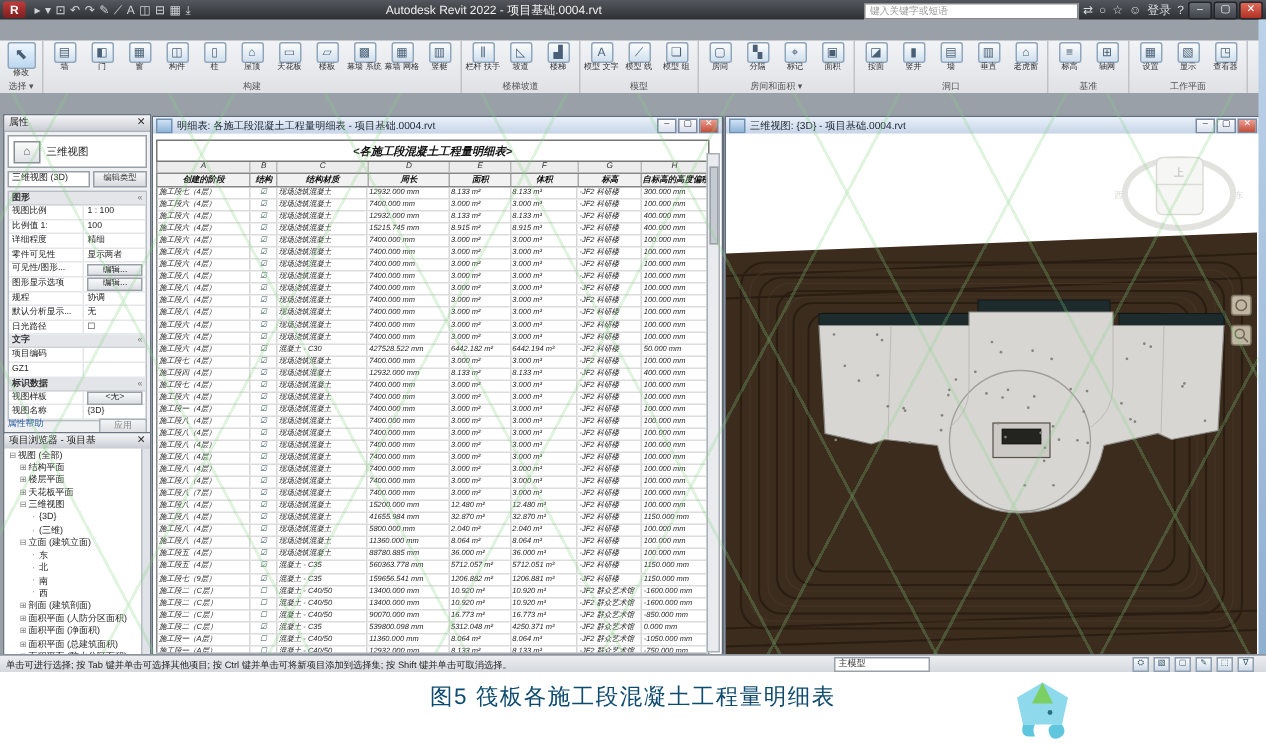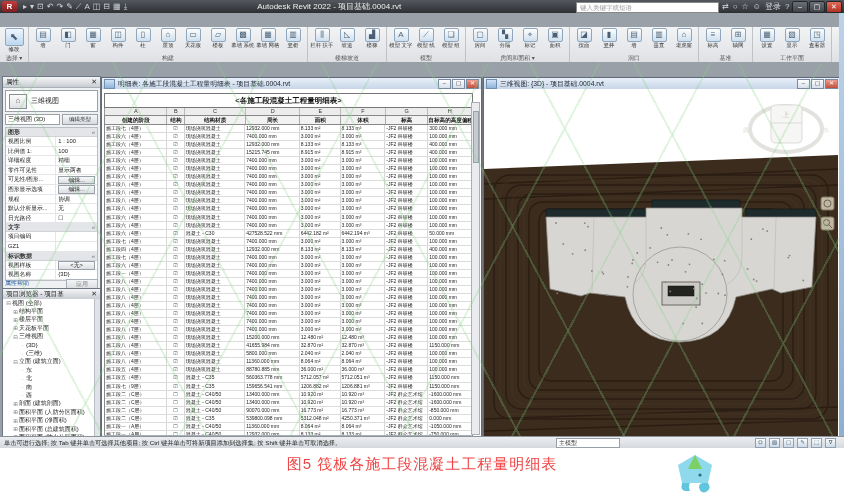--- a/index.html
+++ b/index.html
@@ -76,21 +76,21 @@
   .cwhead{height:11px;background:linear-gradient(#e9f0f9,#c7d5e8);border-bottom:1px solid #93a6bd;
     display:flex;align-items:center;font-size:6.8px;color:#1c2430;padding:0 2px;}
   .cwhead .cwicon{width:9px;height:8px;background:linear-gradient(#cfe2f5,#8fb4d9);border:1px solid #6f90b0;margin-right:3px;}
   .cwhead .cwt{flex:1;white-space:nowrap;overflow:hidden;}
   .cwbtns{display:flex;gap:1px;}
   .cwb{width:11px;height:8px;border:1px solid #7c8globa;border:1px solid #7c8aa0;background:linear-gradient(#fdfdfd,#d6dfeb);
     font-size:6px;line-height:7px;text-align:center;color:#334;}
   .cwb.close{background:linear-gradient(#ef9c8d,#c14f3c);color:#fff;}
   
   #schedwin{left:101px;top:15px;width:379px;height:369px;}
-  #schedbody{position:absolute;left:0;top:11px;right:0;bottom:0;background:#fff;overflow:hidden;}
+  #schedbody{position:absolute;left:0;top:11px;right:0;bottom:0;background:#fff;overflow:hidden;font-style:italic;}
   #schedTitle{margin:4px 8px 0 2px;border:1px solid #777;height:13px;text-align:center;font-size:7.5px;font-weight:bold;line-height:13px;color:#111;}
   #colletters{display:flex;margin:0 8px 0 2px;border-left:1px solid #999;border-right:1px solid #999;background:#ececec;}
   #colletters div{font-size:5.5px;color:#333;text-align:center;height:6.5px;line-height:6.5px;border-right:1px solid #bbb;}
   #colheads{display:flex;margin:0 8px 0 2px;border:1px solid #888;background:#f2f2f2;}
   #colheads div{font-size:5.6px;font-weight:bold;color:#111;text-align:center;height:8.5px;line-height:8.5px;
      border-right:1px solid #aaa;white-space:nowrap;overflow:hidden;}
   #rows{margin:0 8px 0 2px;border-left:1px solid #888;border-right:1px solid #888;}
   .srow{display:flex;border-bottom:1px solid #dcdcdc;height:7.05px;}
   .srow div{font-size:5px;color:#222;line-height:7px;border-right:1px solid #d6d6d6;white-space:nowrap;overflow:hidden;padding-left:1px;}
   .srow .ck{text-align:center;padding-left:0;color:#355;}
@@ -105,21 +105,21 @@
     background:linear-gradient(#eceef1,#d3d7dc);border-top:1px solid #8d939b;display:flex;align-items:center;font-size:6.2px;color:#222;}
   #statustext{margin-left:4px;white-space:nowrap;}
   #phasebox{position:absolute;left:556px;width:60px;height:8px;background:#fff;border:1px solid #9aa0a8;
      font-size:6px;line-height:8px;padding-left:2px;color:#333;}
   #statusicons{position:absolute;right:8px;display:flex;gap:3px;}
   .sic{width:9px;height:8px;border:1px solid #8fa0b5;background:linear-gradient(#fdfdfd,#ccd9e6);
      font-size:5.5px;line-height:7px;text-align:center;color:#356;}
   #rightframe{position:absolute;right:0;top:13px;width:5px;height:423px;background:linear-gradient(#bcd2e8,#8fafd0);}
   
   #caption{position:absolute;left:0;top:448px;width:844px;height:52px;background:#fff;text-align:center;}
-  #cap-zh{margin-top:7px;font-size:15px;color:#ef4444;letter-spacing:1px;}
+  #cap-zh{margin-top:7px;font-size:15px;color:#0c4a6e;letter-spacing:1px;}
   #cap-en{margin-top:2px;font-family:"Liberation Serif",serif;font-weight:bold;font-size:13.5px;color:#000;}
   #logo{position:absolute;right:4px;top:452px;width:168px;height:44px;display:flex;align-items:center;}
   #logotext{font-size:16.5px;font-weight:bold;color:#3cc9e8;letter-spacing:.5px;font-family:"Liberation Sans",sans-serif;}
 </style>
 </head>
 <body>
 
 <div id="stage">
   <div id="app">
 

